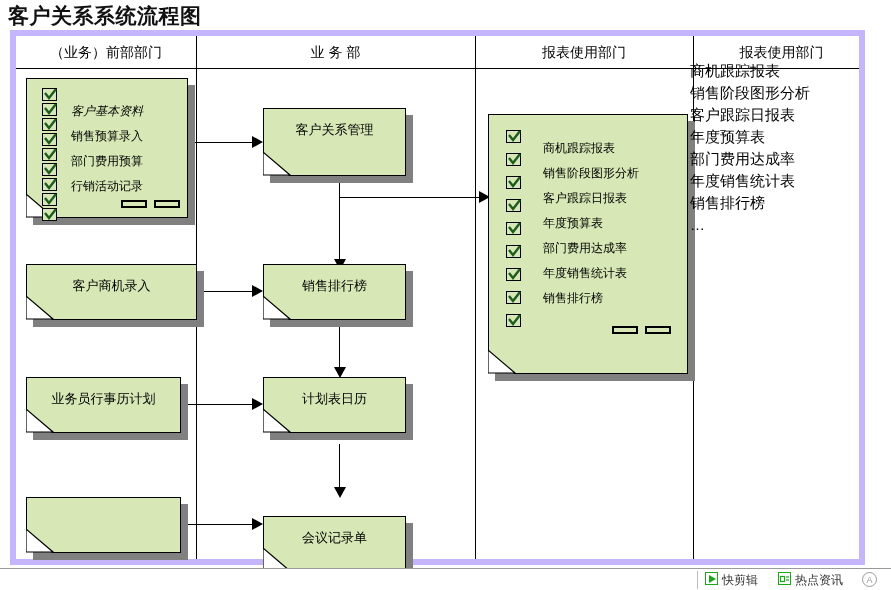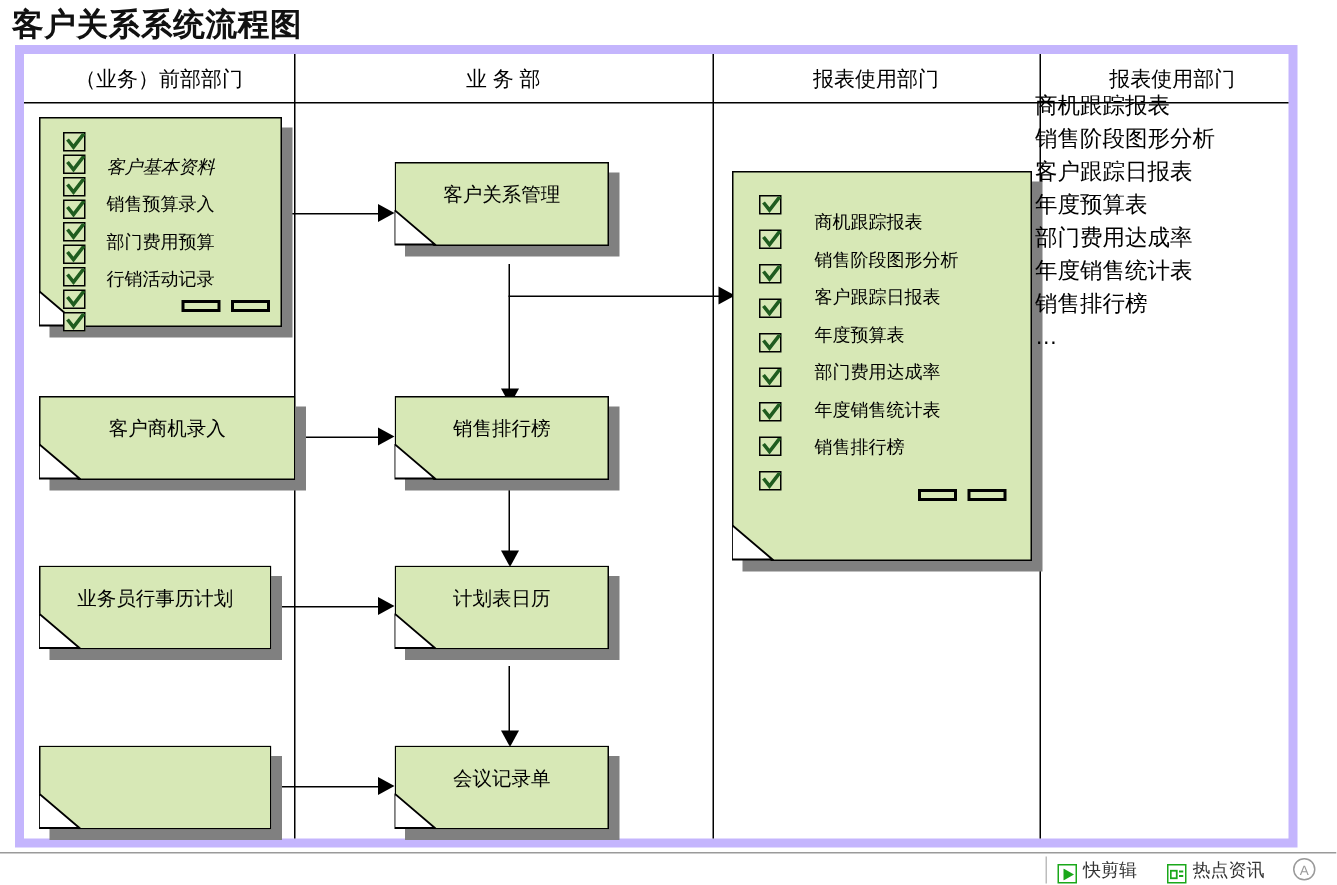--- a/index.html
+++ b/index.html
@@ -189,21 +189,21 @@
     width: 891px;
     height: 22px;
     border-top: 1px solid #9a9a9a;
     background: #ffffff;
     box-sizing: border-box;
   }
   .tb-item {
     position: absolute;
     top: 3px;
     display: flex;
-    align-items: flex-end;
+    align-items: flex-start;
     gap: 4px;
     font-size: 12px;
     color: #333;
     white-space: nowrap;
   }
   .tb-icon-green {
     width: 13px; height: 13px;
     border: 1.5px solid #1aa81a;
     box-sizing: border-box;
     display: flex; align-items: center; justify-content: center;
@@ -367,21 +367,21 @@
   </div>
 
   <div class="doc" style="left:10px; top:461px; width:155px; height:56px;">
     <div class="shadow"></div>
     <div class="body"></div>
     <svg class="fold-line" viewBox="0 0 28 24">
       <polygon points="0,0 27,23 0,23" fill="#ffffff" stroke="#000000" stroke-width="1.2"></polygon>
     </svg>
   </div>
 
-  <div class="doc" style="left:247px; top:72px; width:143px; height:56px;">
+  <div class="doc" style="left:247px; top:72px; width:143px; height:68px;">
     <div class="shadow"></div>
     <div class="body"></div>
     <svg class="fold-line" viewBox="0 0 28 24">
       <polygon points="0,0 27,23 0,23" fill="#ffffff" stroke="#000000" stroke-width="1.2"></polygon>
     </svg>
     <div class="doc-label" style="top:13px;">客户关系管理</div>
   </div>
 
   <div class="doc" style="left:247px; top:228px; width:143px; height:56px;">
     <div class="shadow"></div>
@@ -394,21 +394,21 @@
 
   <div class="doc" style="left:247px; top:341px; width:143px; height:56px;">
     <div class="shadow"></div>
     <div class="body"></div>
     <svg class="fold-line" viewBox="0 0 28 24">
       <polygon points="0,0 27,23 0,23" fill="#ffffff" stroke="#000000" stroke-width="1.2"></polygon>
     </svg>
     <div class="doc-label" style="top:13px;">计划表日历</div>
   </div>
 
-  <div class="doc" style="left:247px; top:461px; width:143px; height:56px;border-radius:20px;">
+  <div class="doc" style="left:247px; top:480px; width:143px; height:56px;border-radius:20px;">
     <div class="shadow"></div>
     <div class="body"></div>
     <svg class="fold-line" viewBox="0 0 28 24">
       <polygon points="0,0 27,23 0,23" fill="#ffffff" stroke="#000000" stroke-width="1.2"></polygon>
     </svg>
     <div class="doc-label" style="top:13px;">会议记录单</div>
   </div>
 
   <div class="doc" style="left:472px; top:78px; width:200px; height:260px;">
     <div class="shadow"></div>

